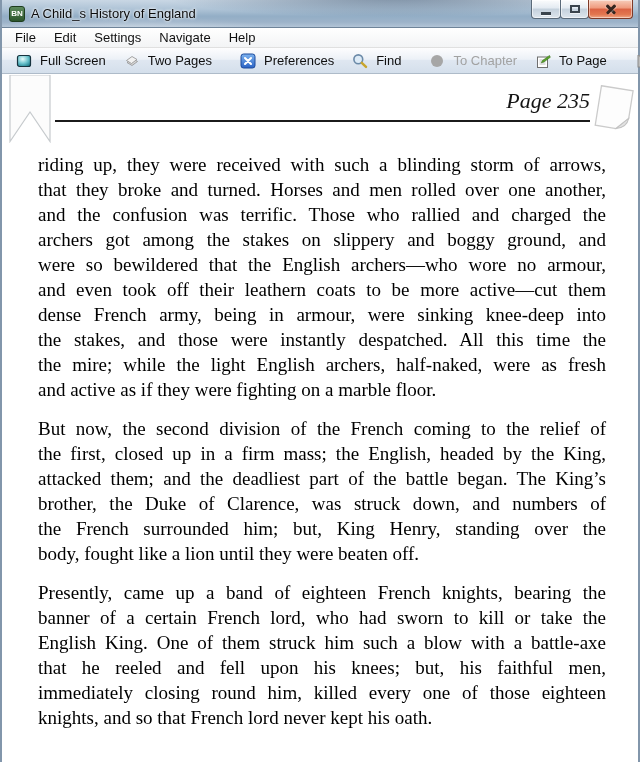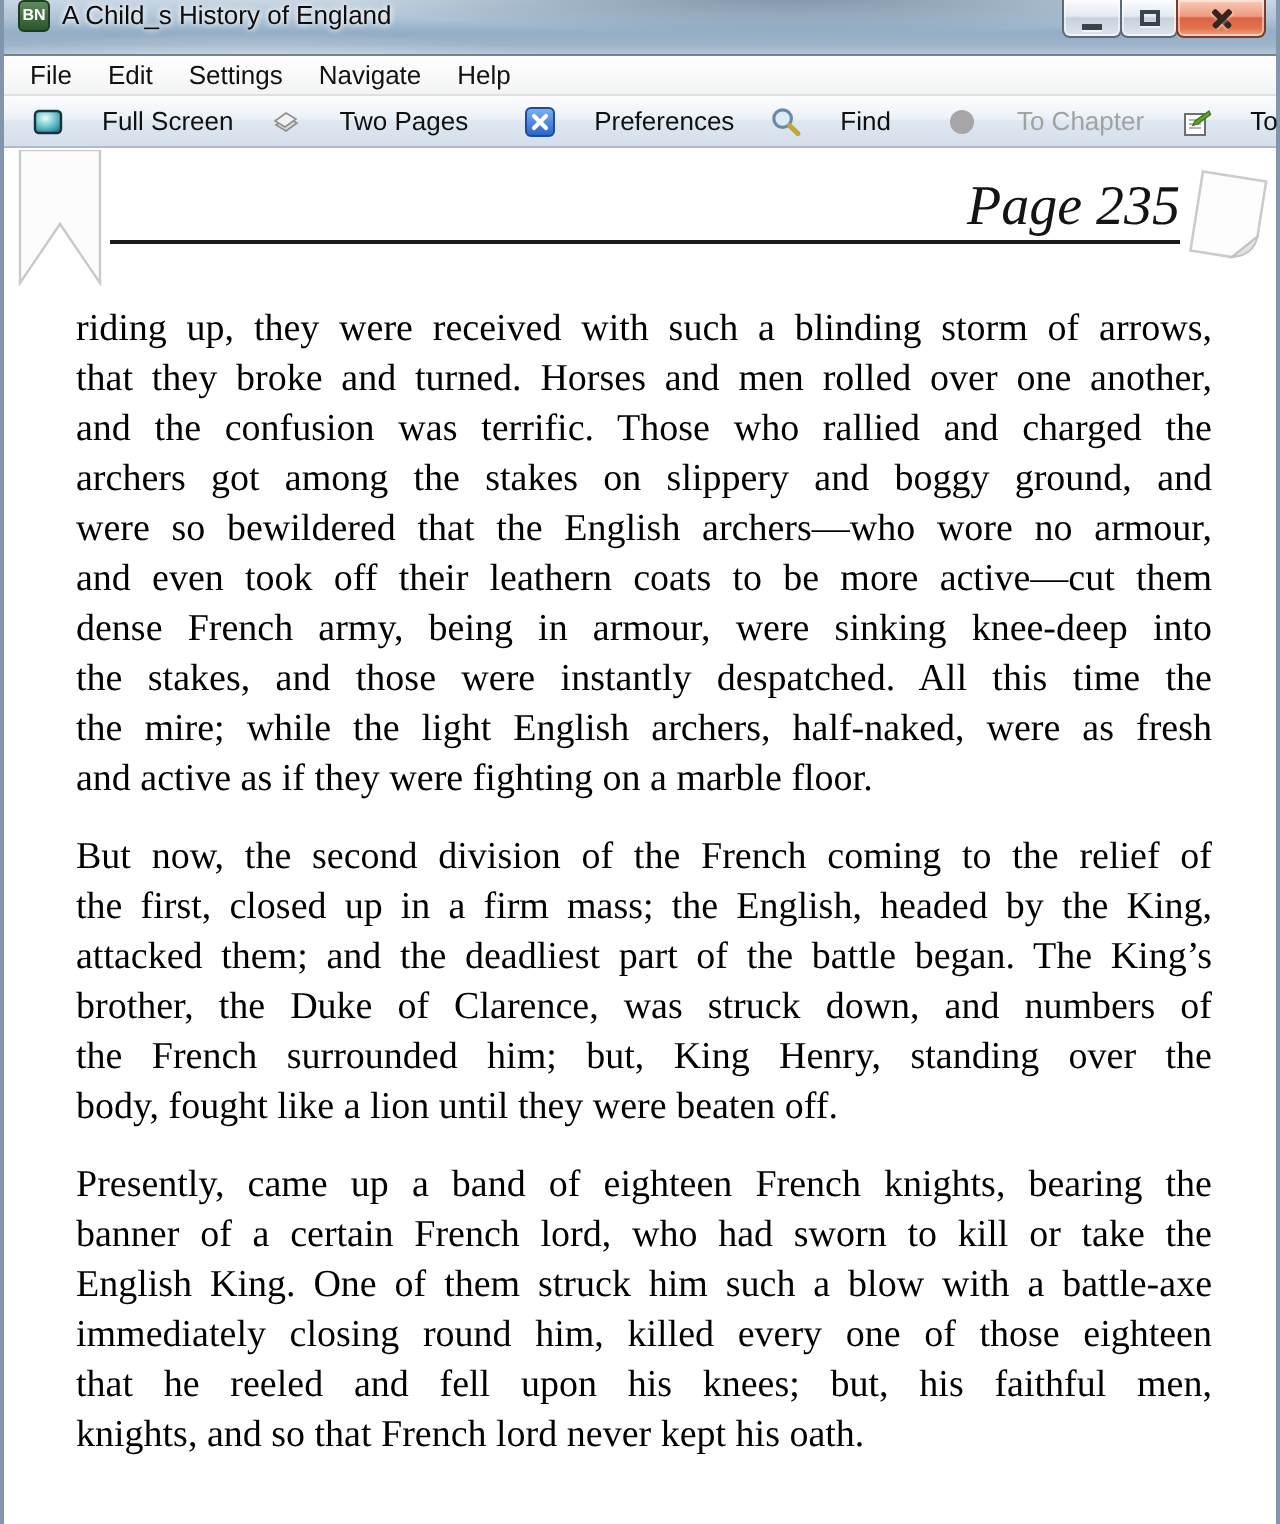--- a/index.html
+++ b/index.html
@@ -8,21 +8,21 @@
 
   .window {
     width:640px; height:762px; position:relative;
     border-left:2px solid #8296ab; border-right:2px solid #8296ab;
     display:flex; flex-direction:column; background:#fff;
   }
 
   
   .titlebar {
     height:28px; flex:0 0 28px; position:relative;
-    display:flex; padding-left:7px;
+    display:flex; align-items:center; padding-left:7px;
     background:
       radial-gradient(ellipse 60% 120% at 62% -10%, rgba(30,55,85,0.45), rgba(30,55,85,0) 60%),
       radial-gradient(ellipse 40% 100% at 20% 120%, rgba(255,255,255,0.35), rgba(255,255,255,0) 60%),
       linear-gradient(180deg, #c9d7e4 0%, #aec3d6 35%, #93aec6 60%, #9db3c9 82%, #b3c4d6 100%);
     border-bottom:1px solid #6f8499;
   }
   .app-icon {
     width:16px; height:16px; border-radius:3px; margin-right:6px;
     background:linear-gradient(180deg,#5d8a5d,#2c552c);
     border:1px solid #1e3d1e;
@@ -72,41 +72,41 @@
     font-size:13px; color:#111; padding:0 9px; line-height:19px; cursor:default;
   }
 
   
   .toolbar {
     height:26px; flex:0 0 26px; display:flex; align-items:center;
     background:linear-gradient(180deg,#fdfdfe 0%, #ecf1f7 45%, #dfe7f1 50%, #d4dfeb 100%);
     border-bottom:1px solid #aebbc9; padding-left:5px;
   }
   .tb-btn {
-    display:flex; align-items:center; gap:19px; padding:0 9px; height:22px;
+    display:flex; align-items:center; gap:8px; padding:0 9px; height:22px;
     font-size:13px; color:#101010; cursor:default; white-space:nowrap;
   }
   .tb-btn.disabled { color:#a2a2a2; }
   .tb-icon { width:16px; height:16px; display:block; flex:0 0 16px; }
   .tb-icon svg { display:block; }
   .tb-sep {
     width:1px; height:17px; background:#9fb0c0; margin:0 5px;
     box-shadow:1px 0 0 rgba(255,255,255,.9);
   }
 
   
   .content { flex:1 1 auto; position:relative; background:#fff; overflow:hidden; }
 
   .bookmark-ribbon { position:absolute; left:7px; top:1px; }
   .page-curl { position:absolute; right:1px; top:9px; }
 
   .page-number {
     position:absolute; top:14px; right:48px;
     font-family:"Liberation Serif", serif; font-style:italic;
-    font-size:28px; color:#141414;
+    font-size:22px; color:#141414;
   }
   .header-rule {
     position:absolute; left:53px; right:48px; top:46px; height:2px; background:#1b1b1b;
   }
 
   .body-text {
     position:absolute; left:36px; right:32px; top:78px;
     font-family:"Liberation Serif", serif; font-size:19px; line-height:25px; color:#000;
   }
   .para { margin-bottom:14px; }
@@ -261,19 +261,19 @@
           <div class="line">the first, closed up in a firm mass; the English, headed by the King,</div>
           <div class="line">attacked them; and the deadliest part of the battle began. The King’s</div>
           <div class="line">brother, the Duke of Clarence, was struck down, and numbers of</div>
           <div class="line">the French surrounded him; but, King Henry, standing over the</div>
           <div class="line last">body, fought like a lion until they were beaten off.</div>
         </div>
         <div class="para">
           <div class="line">Presently, came up a band of eighteen French knights, bearing the</div>
           <div class="line">banner of a certain French lord, who had sworn to kill or take the</div>
           <div class="line">English King. One of them struck him such a blow with a battle-axe</div>
+          <div class="line">that he reeled and fell upon his knees; but, his faithful men,</div>
           <div class="line">immediately closing round him, killed every one of those eighteen</div>
-          <div class="line">that he reeled and fell upon his knees; but, his faithful men,</div>
           <div class="line last">knights, and so that French lord never kept his oath.</div>
         </div>
       </div>
   </div>
 </div>
 
 </body></html>

